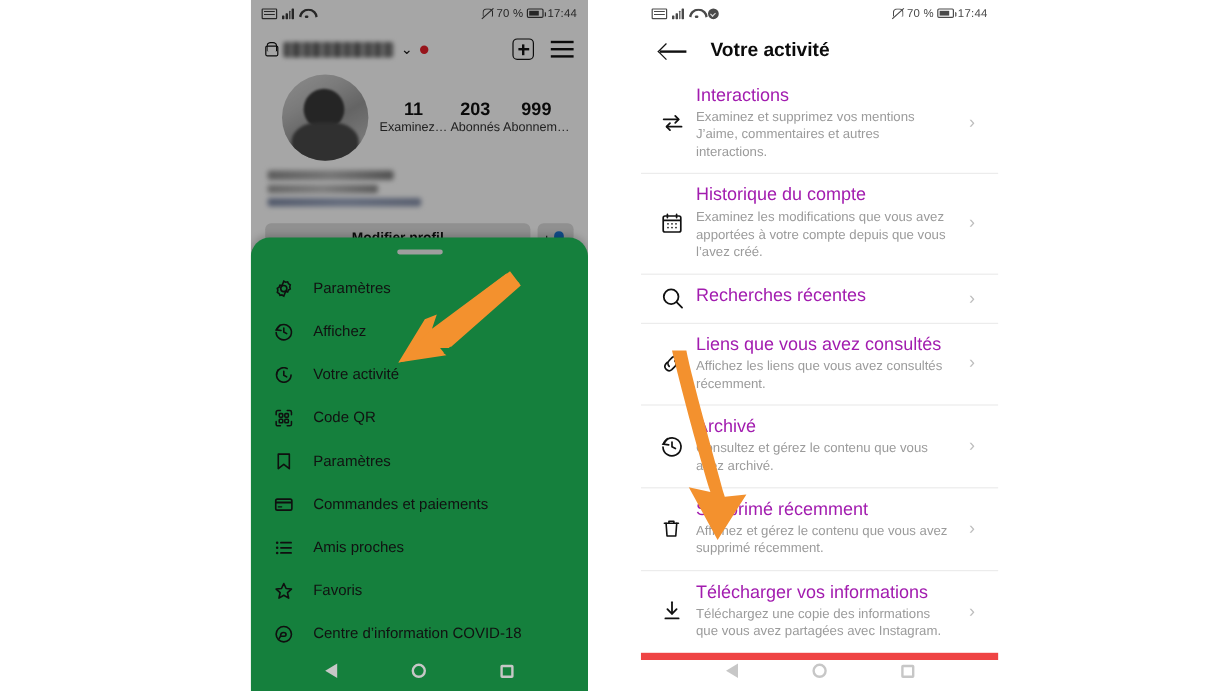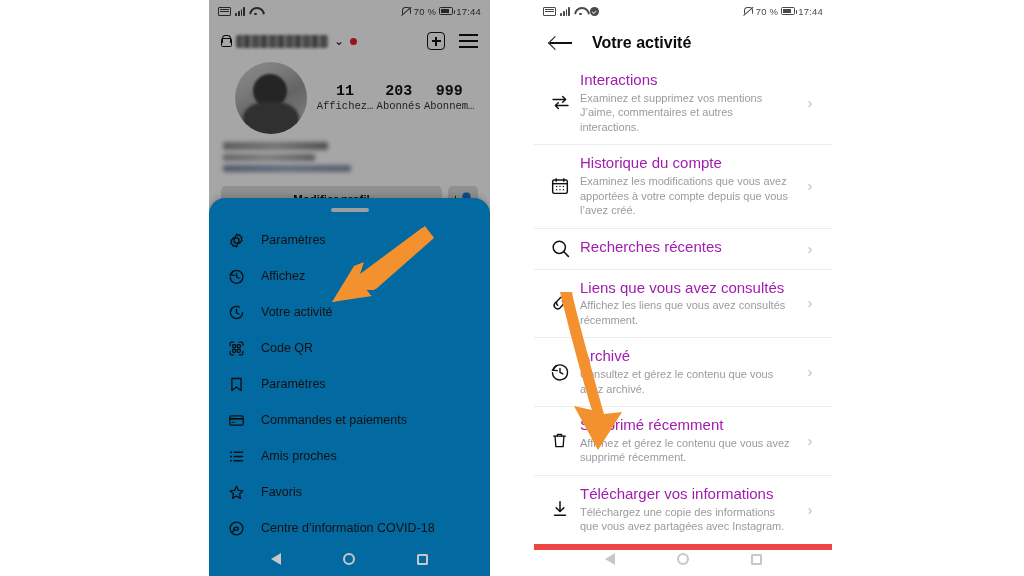--- a/index.html
+++ b/index.html
@@ -133,21 +133,21 @@
     content:"";position:absolute;background:#111;
   }
   .plus-box::before{left:3.5px;right:3.5px;top:7.2px;height:1.6px;}
   .plus-box::after{top:3.5px;bottom:3.5px;left:7.2px;width:1.6px;}
   .burger{ width:19px;height:14px;position:relative;}
   .burger i{position:absolute;left:0;right:0;height:1.8px;background:#111;}
   .burger i:nth-child(1){top:0}
   .burger i:nth-child(2){top:6px}
   .burger i:nth-child(3){top:12px}
 
-  .prof-stats{ display:flex; align-items:center; padding: 8px 14px 0 26px; gap:0;font-family:Liberation Mono, monospace; }
+  .prof-stats{ display:flex; align-items:center; padding: 8px 14px 0 26px; gap:0; }
   .avatar{
     width:72px;height:72px;border-radius:50%;flex:0 0 auto;overflow:hidden;
     background:linear-gradient(150deg,#d8d8d8 0%,#bdbdbd 30%,#9a9a9a 55%,#cfcfcf 100%);
     position:relative;
   }
   .avatar::before{
     content:"";position:absolute;left:18px;top:12px;width:34px;height:34px;border-radius:50%;
     background:#3a3a3a; filter: blur(1px);
   }
   .avatar::after{
@@ -170,21 +170,21 @@
     font-size:11.5px;color:#111;font-weight:600;
   }
   .btn-adduser{
     width:30px;height:26px;border-radius:5px;background:#dddddd;
     display:flex;align-items:center;justify-content:center;font-size:12px;color:#111;
   }
 
   
   #bottom-sheet{
     position:absolute; left:0; right:0; top:198px; bottom:0;
-    background:#0369a1; border-radius:16px 16px 0 0;
+    background:#15803d; border-radius:16px 16px 0 0;
     box-shadow: 0 -2px 6px rgba(0,0,0,.18);
     padding-top:6px;
   }
   .drag-handle{
     width:38px;height:4px;border-radius:3px;background:#9e9e9e;margin:4px auto 0 auto;
   }
   .sheet-list{ padding: 10px 0 0 0; }
   .sheet-item{
     display:flex; align-items:center; gap:14px;
     height:36px; padding: 0 16px;
@@ -291,21 +291,21 @@
               <i></i>
             </span>
         </div>
       </div>
 
       <div class="prof-stats">
         <div class="avatar"></div>
         <div class="stats">
           <div class="stat">
             <div class="num">11</div>
-            <div class="lbl">Affichez…</div>
+            <div class="lbl">Examinez…</div>
           </div>
           <div class="stat">
             <div class="num">203</div>
             <div class="lbl">Abonnés</div>
           </div>
           <div class="stat">
             <div class="num">999</div>
             <div class="lbl">Abonnem…</div>
           </div>
         </div>

